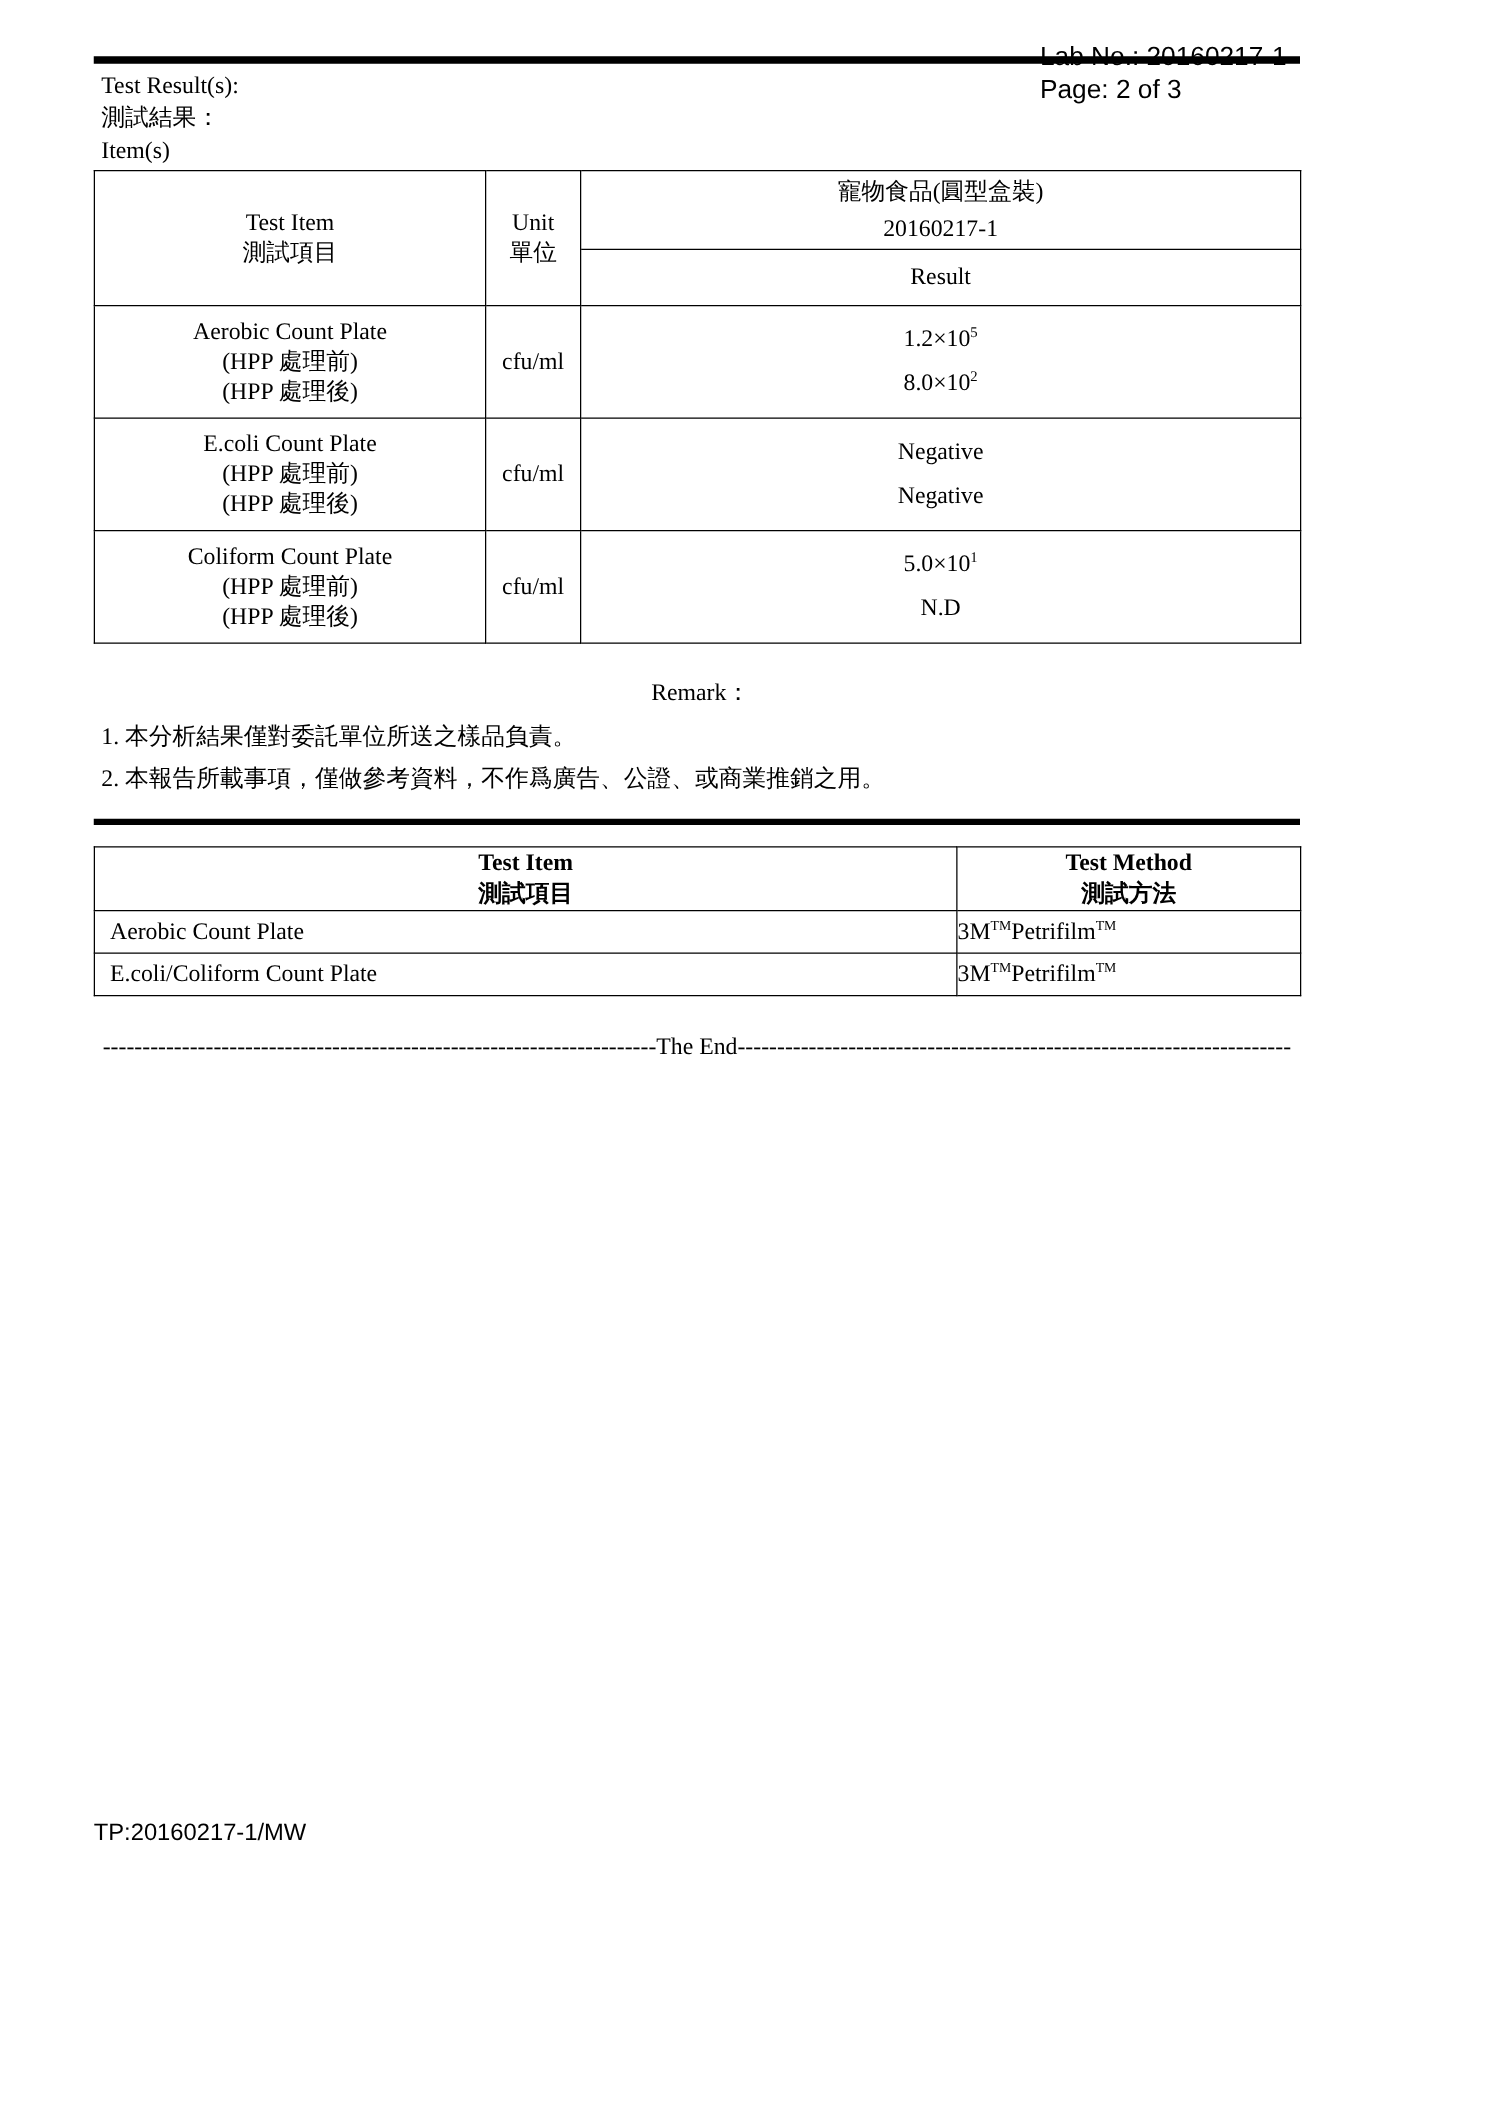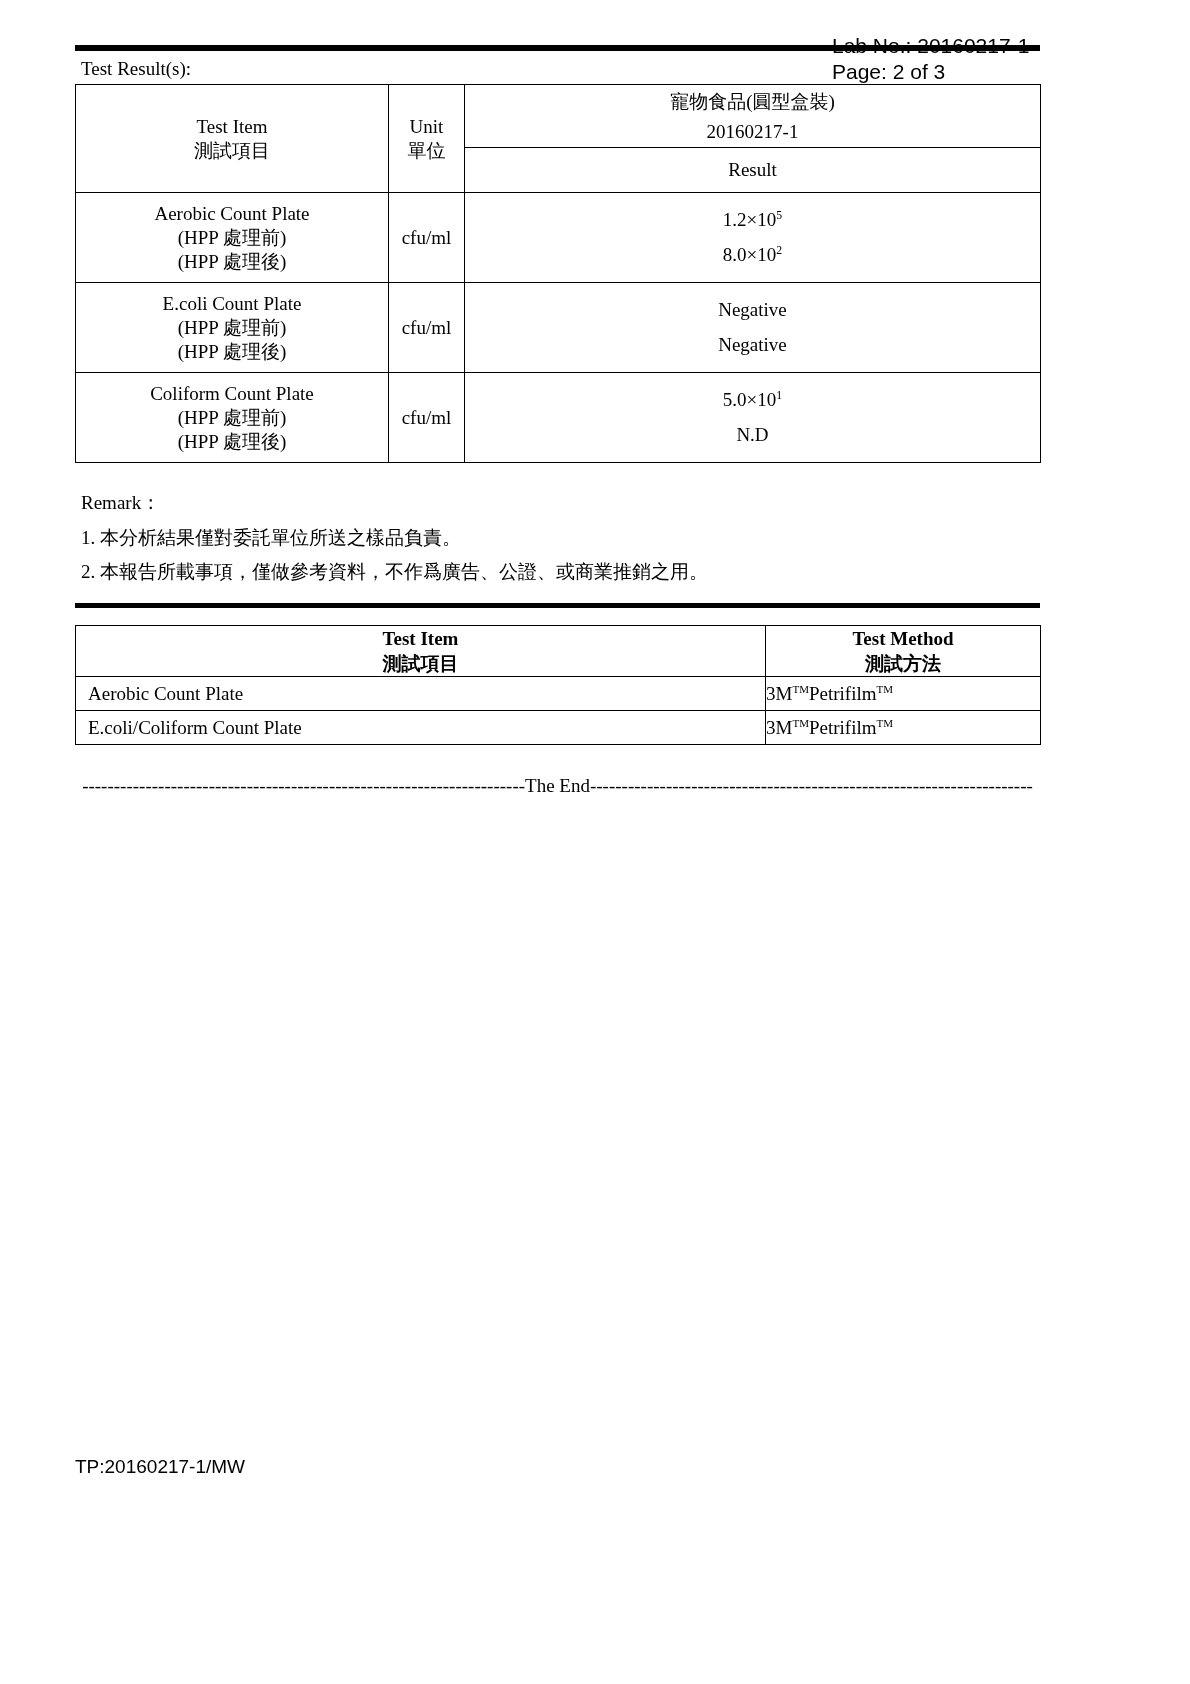--- a/index.html
+++ b/index.html
@@ -53,21 +53,21 @@
   .result-table .hdr-sample { height: 63px; border-bottom: 1px solid #000; }
   .result-table .hdr-sample .sample-name { margin-top: 2px; }
   .result-table .hdr-sample .sample-no { margin-top: 6px; }
   .result-table .hdr-result { height: 45px; }
   .result-table tr.body-row td { height: 90px; }
   .result-line { line-height: 24px; }
   .result-line + .result-line { margin-top: 11px; }
   sup { font-size: 0.62em; vertical-align: super; line-height: 0; }
 
   .remark-block { margin-top: 26px; padding-left: 6px; }
-  .remark-label { line-height: 28px; }
+  .remark-label { line-height: 28px; text-align: center; }
   .remark-item { line-height: 26px; margin-top: 8px; }
 
   .method-table { width: 965px; margin-top: 17px; }
   .method-table td {
     border: 1.5px solid #000;
     font-size: 19px;
     vertical-align: middle;
   }
   .method-table .col-mitem { width: 690px; }
   .method-table .col-mmethod { width: 275px; }
@@ -102,22 +102,24 @@
   <div>Page: 2 of 3</div>
 </div>
 
 <div class="page">
   <div class="content">
 
     <div class="rule-thick"></div>
 
     <div class="heading-block">
       <div>Test Result(s):</div>
+      <div>測試結果：</div>
     </div>
 
+    <div class="items-label">Item(s)</div>
 
     <table class="result-table">
       <tbody>
           <tr>
         <td class="col-item" rowspan="2">
           <div>Test Item</div>
           <div>測試項目</div>
         </td>
         <td class="col-unit" rowspan="2">
           <div>Unit</div>

